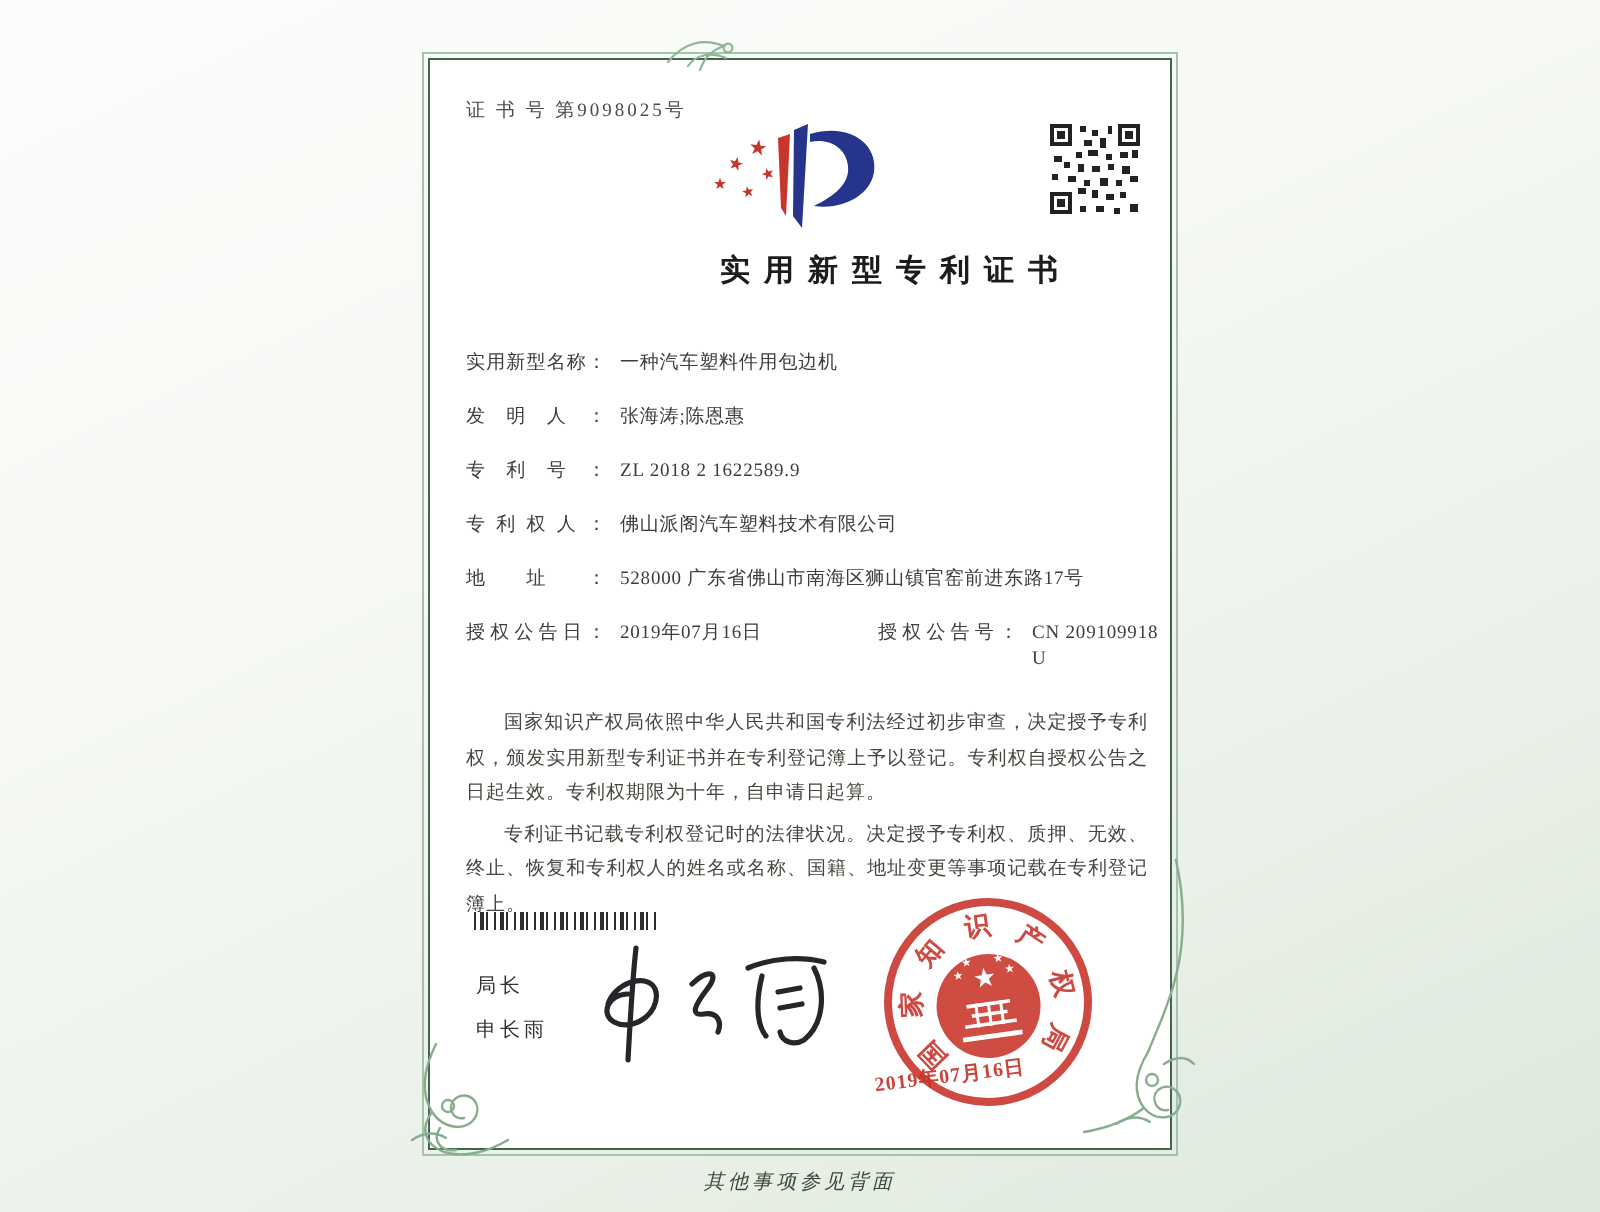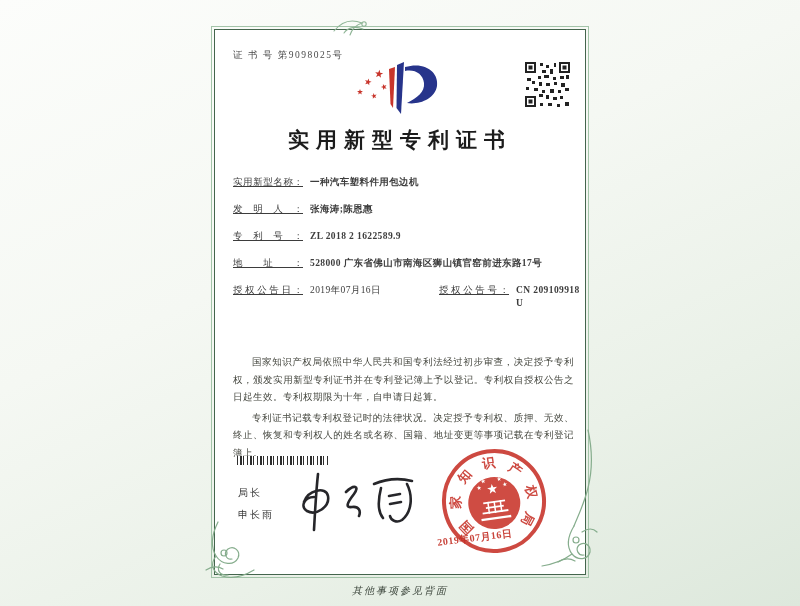--- a/index.html
+++ b/index.html
@@ -20,27 +20,27 @@
     box-sizing:border-box;
   }
   .cert-number{
     position:absolute;left:233px;top:49px;
     font-size:9.5px;letter-spacing:1.5px;color:#4a4a4a;
   }
   .logo{position:absolute;left:346px;top:58px;}
   .qr{position:absolute;left:524px;top:61px;}
   .title{
     position:absolute;left:214px;top:126px;width:372px;
-    text-align:center;font-size:21px;font-weight:bold;
-    letter-spacing:7px;color:#1c1c1c;
+    text-align:center;font-size:15px;font-weight:bold;
+    letter-spacing:7px;color:#1c1c1c;padding-left:48px;
   }
   .fields{position:absolute;left:233px;top:176px;width:350px;font-size:9.5px;color:#3d3d3d;}
   .field-row{display:flex;height:27px;align-items:flex-start;line-height:13px;}
-  .field-label{display:inline-block;width:70px;text-align:justify;text-align-last:justify;flex:none;text-decoration:underline;}
-  .field-value{margin-left:7px;letter-spacing:0.4px;font-weight:bold;}
+  .field-label{display:inline-block;width:70px;text-align:justify;text-align-last:justify;flex:none;}
+  .field-value{margin-left:7px;letter-spacing:0.4px;}
   .field-value-fixed{display:inline-block;width:129px;margin-left:7px;flex:none;letter-spacing:0.4px;}
   .paragraphs{
     position:absolute;left:233px;top:354px;width:341px;
     font-size:9.5px;line-height:1.85;
     color:#45473f;letter-spacing:0.5px;text-align:justify;
   }
   .paragraphs p{margin:0 0 3px 0;text-indent:2em;}
   .barcode{
     position:absolute;left:237px;top:456px;width:93px;height:9px;
     background:repeating-linear-gradient(90deg,
@@ -154,20 +154,24 @@
       <span class="field-label">实用新型名称：</span>
       <span class="field-value">一种汽车塑料件用包边机</span>
     </div>
     <div class="field-row">
       <span class="field-label">发明人：</span>
       <span class="field-value">张海涛;陈恩惠</span>
     </div>
     <div class="field-row">
       <span class="field-label">专利号：</span>
       <span class="field-value">ZL 2018 2 1622589.9</span>
+    </div>
+    <div class="field-row">
+      <span class="field-label">专利权人：</span>
+      <span class="field-value">佛山派阁汽车塑料技术有限公司</span>
     </div>
     <div class="field-row">
       <span class="field-label">地址：</span>
       <span class="field-value">528000 广东省佛山市南海区狮山镇官窑前进东路17号</span>
     </div>
     <div class="field-row">
       <span class="field-label">授权公告日：</span>
       <span class="field-value-fixed">2019年07月16日</span>
       <span class="field-label">授权公告号：</span>
       <span class="field-value">CN 209109918 U</span>

